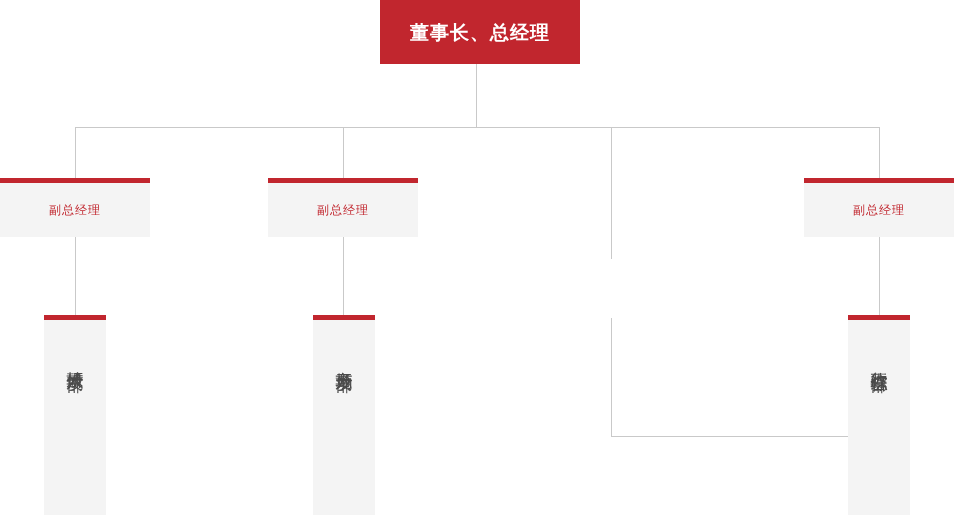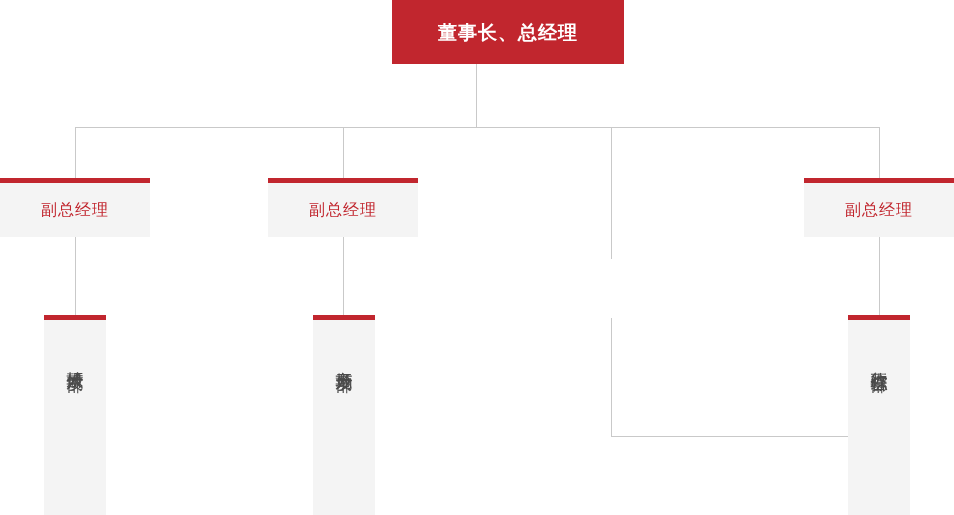--- a/index.html
+++ b/index.html
@@ -25,23 +25,23 @@
   .line {
     position: absolute;
     background: #c9c9c9;
   }
   .line.v { width: 1px; }
   .line.h { height: 1px; }
 
   
   .node-root {
     position: absolute;
-    left: 392px;
+    left: 380px;
     top: 0px;
-    width: 232px;
+    width: 200px;
     height: 64px;
     background: #c1262e;
     display: flex;
     align-items: center;
     justify-content: center;
     box-sizing: border-box;
   }
   .node-root .node-label {
     color: #ffffff;
     font-size: 19px;
@@ -57,21 +57,21 @@
     height: 59px;
     background: #f4f4f4;
     border-top: 5px solid #c1262e;
     box-sizing: border-box;
     display: flex;
     align-items: center;
     justify-content: center;
   }
   .node-mgr .node-label {
     color: #c1262e;
-    font-size: 16px;
+    font-size: 12px;
     letter-spacing: 1px;
     line-height: 1;
     white-space: nowrap;
   }
 
   
   .node-dept {
     position: absolute;
     width: 62px;
     background: #f4f4f4;

